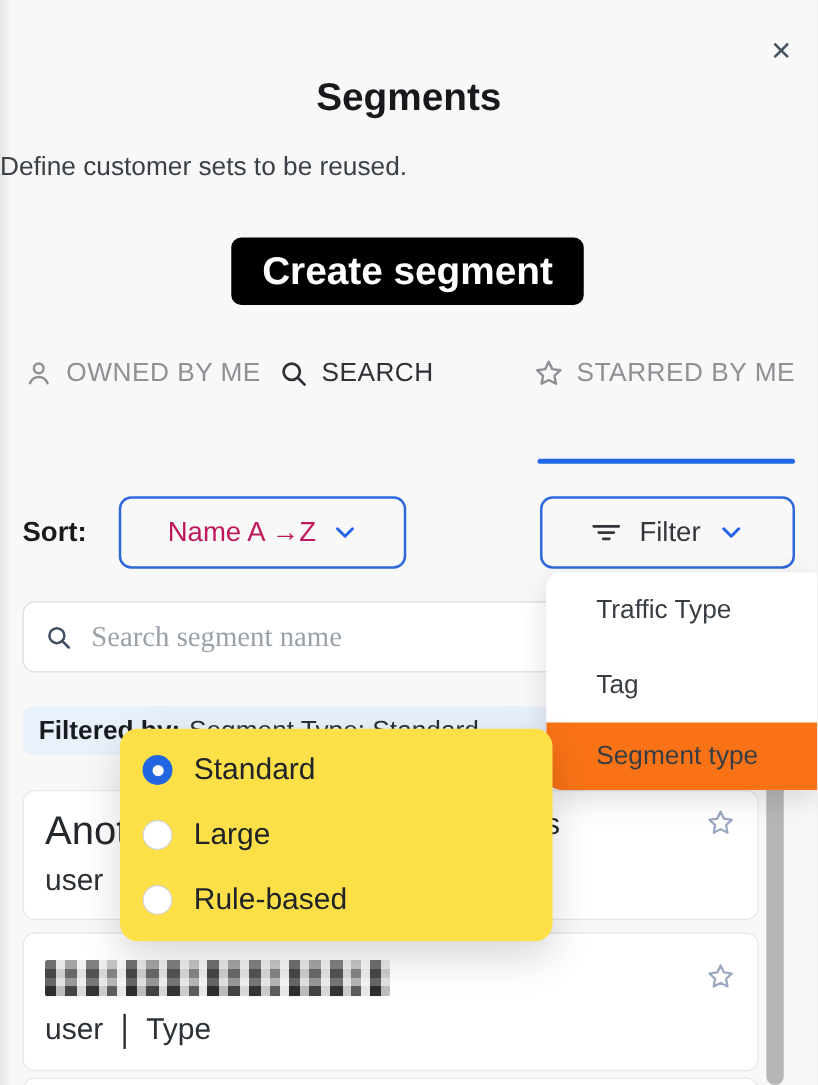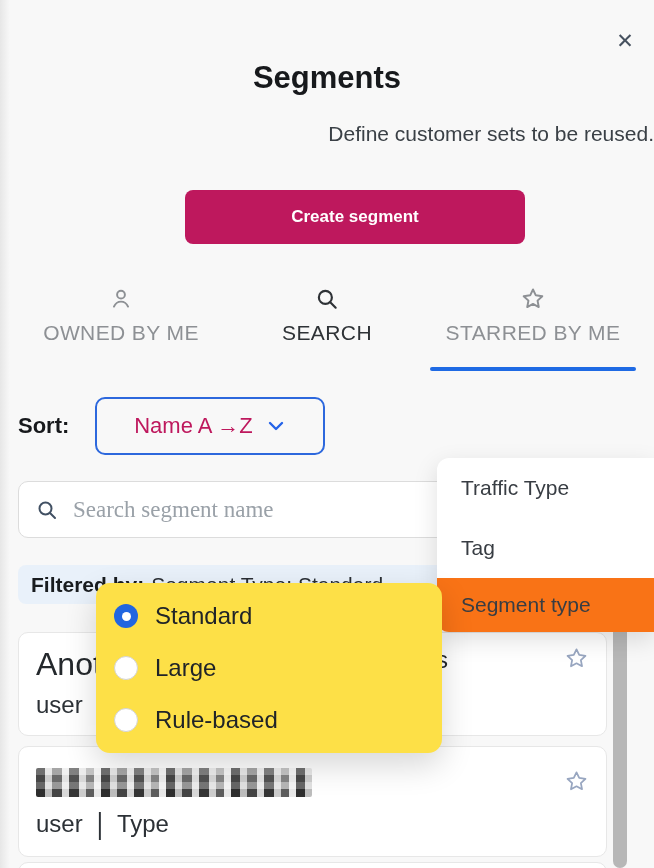--- a/index.html
+++ b/index.html
@@ -10,30 +10,30 @@
   }
   .edge-shadow{position:absolute;left:0;top:0;bottom:0;width:10px;
     background:linear-gradient(90deg,rgba(0,0,0,.07),rgba(0,0,0,0));pointer-events:none;}
 
   
   .close-btn{position:absolute;top:28px;right:16px;width:26px;height:26px;
     font-size:21px;color:#46515f;display:flex;align-items:center;justify-content:center;
     cursor:pointer;background:none;border:none;padding:0;}
   .title{position:absolute;top:60px;left:0;width:100%;text-align:center;
     font-size:31px;font-weight:700;color:#17191c;}
-  .subtitle{position:absolute;top:122px;left:0;width:100%;text-align:right;
+  .subtitle{position:absolute;top:122px;left:0;width:100%;text-align:left;
     font-size:21px;color:#3a4046;}
-  .create-btn{position:absolute;left:185px;top:190px;width:340px;height:54px;
-    background:#be185d;border:none;border-radius:8px;color:#fff;
-    font-size:17px;font-weight:700;font-family:inherit;
+  .create-btn{position:absolute;left:185px;top:190px;width:282px;height:54px;
+    background:#000000;border:none;border-radius:8px;color:#fff;
+    font-size:31px;font-weight:700;font-family:inherit;
     display:flex;align-items:center;justify-content:center;cursor:pointer;}
 
   
   .tabs{position:absolute;left:18px;top:286px;width:618px;display:flex;}
-  .tab{flex:1 1 0;display:flex;flex-direction:column;align-items:center;gap:9px;cursor:pointer;}
+  .tab{flex:1 1 0;display:flex;align-items:center;gap:9px;cursor:pointer;}
   .tab .tab-label{font-size:21px;letter-spacing:.4px;color:#8d9094;white-space:nowrap;}
   .tab.active .tab-label{color:#2e3236;}
   .tab-underline{position:absolute;left:430px;top:367px;width:206px;height:4px;
     background:#1f6ae4;border-radius:2px;}
 
   
   .sort-label{position:absolute;left:18px;top:413px;font-size:22px;font-weight:700;color:#17191c;}
   .pill-btn{position:absolute;top:397px;height:58px;box-sizing:border-box;
     border:2px solid #2d68dd;border-radius:10px;background:transparent;
     display:flex;align-items:center;justify-content:center;cursor:pointer;font-family:inherit;}
@@ -77,21 +77,21 @@
   .card2-sub span{font-size:24px;color:#2c3136;}
   .pipe-sep{color:#4a5057;font-weight:400;transform:scaleY(1.25);display:inline-block;}
 
   
   .scroll-thumb{position:absolute;left:613px;top:610px;width:14px;height:258px;
     background:#b7b7b7;border-radius:7px;z-index:4;cursor:grab;}
 
   
   .filter-menu{position:absolute;left:437px;top:458px;width:217px;z-index:20;
     background:#fff;border-radius:12px 0 0 12px;box-shadow:0 8px 24px rgba(0,0,0,.13);overflow:hidden;}
-  .filter-menu .menu-item{display:flex;align-items:center;height:60px;padding-left:24px;
+  .filter-menu .menu-item{display:flex;align-items:center;height:60px;padding-left:40px;
     font-size:21px;color:#383d43;cursor:pointer;}
   .filter-menu .menu-item.highlighted{height:54px;background:#f97316;}
 
   
   .type-popup{position:absolute;left:96px;top:583px;width:346px;height:170px;box-sizing:border-box;
     background:#fde047;border-radius:14px;box-shadow:0 12px 32px rgba(0,0,0,.16);z-index:30;padding-top:7px;}
   .type-row{display:flex;align-items:center;height:52px;padding-left:18px;gap:17px;cursor:pointer;}
   .radio{width:24px;height:24px;border-radius:50%;box-sizing:border-box;flex:0 0 auto;
     border:1.5px solid #d3d3d3;background:#fff;display:flex;align-items:center;justify-content:center;}
   .radio.selected{border:none;background:#2166e0;}
@@ -145,20 +145,33 @@
 
   <div class="sort-label">Sort:</div>
   <button class="pill-btn sort-btn">
     <span class="sort-value">Name A →Z</span>
     <span>
       <svg width="20" height="20" viewBox="0 0 20 20" fill="none" stroke="#2563e8" stroke-width="2.4" stroke-linecap="round" stroke-linejoin="round">
         <path d="M4 7l6 6 6-6"></path>
       </svg>
     </span>
   </button>
+  <button class="pill-btn filter-btn">
+    <span>
+      <svg width="24" height="24" viewBox="0 0 24 24" fill="none" stroke="#33373c" stroke-width="2.2" stroke-linecap="round">
+        <path d="M2 7h20M6 12h12M9.5 17h5"></path>
+      </svg>
+    </span>
+    <span class="filter-label">Filter</span>
+    <span>
+      <svg width="20" height="20" viewBox="0 0 20 20" fill="none" stroke="#2563e8" stroke-width="2.4" stroke-linecap="round" stroke-linejoin="round">
+        <path d="M4 7l6 6 6-6"></path>
+      </svg>
+    </span>
+  </button>
 
   <div class="search-box">
     <span>
       <svg width="24" height="24" viewBox="0 0 24 24" fill="none" stroke="#415063" stroke-width="2" stroke-linecap="round">
         <circle cx="10.5" cy="10.5" r="6"></circle>
           <path d="M15 15l5 5"></path>
       </svg>
     </span>
     <input type="text" placeholder="Search segment name" style="">
   </div>

